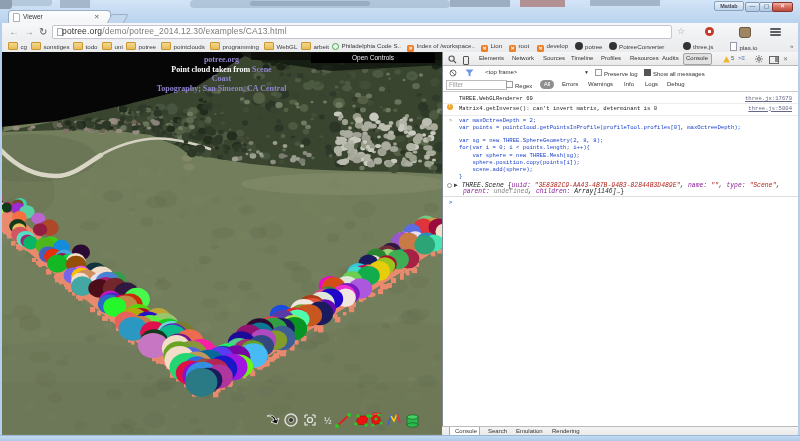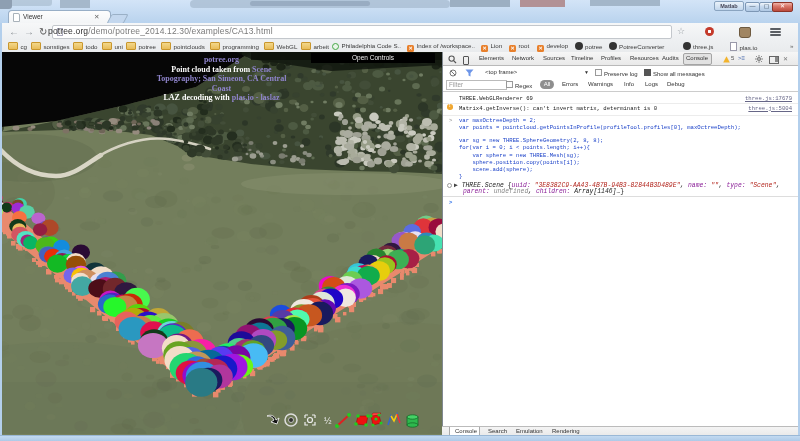--- a/index.html
+++ b/index.html
@@ -12,21 +12,21 @@
 #newtab{position:absolute;top:14px;left:109px;width:15px;height:8px;background:#c3d7ee;border:1px solid #9ab0c6;transform:skewX(-28deg);border-radius:2px;}
 #mat{position:absolute;top:1px;left:714px;width:28px;height:8px;background:linear-gradient(#eaf2fa,#c2d6ec);border:1px solid #8aa4c0;border-radius:2px;font-size:5.5px;font-weight:bold;color:#445;text-align:center;line-height:8px;}
 .winbtn{position:absolute;top:1.5px;height:8px;border:1px solid #7d97b5;border-radius:2px;background:linear-gradient(#f2f7fc,#c6d9ee 45%,#b0c9e4);color:#345;font-size:6px;text-align:center;line-height:7px;}
 #btnmin{left:745px;width:13px;}
 #btnmax{left:759px;width:13px;}
 #btnclose{left:772px;width:19px;background:linear-gradient(#f0b5aa,#d9776a 40%,#bb4a3c);border-color:#8c3328;color:#fff;}
 #toolbar{position:absolute;top:23px;left:1px;width:798px;height:16.5px;background:linear-gradient(#f6f7f8,#edeff1);}
 .navbtn{position:absolute;font-size:10px;color:#8a8f94;}
 #omni{position:absolute;top:25px;left:52px;width:618px;height:11.5px;background:#fff;border:1px solid #c3c7cc;border-radius:2px;}
 #urlicon{position:absolute;top:28px;left:57px;width:4px;height:6px;border:1px solid #aab;background:#fff;}
-#url{position:absolute;top:26px;left:48px;font-size:8.5px;letter-spacing:0.15px;color:#7a7a7a;white-space:nowrap;}
+#url{position:absolute;top:26px;left:62px;font-size:8.5px;letter-spacing:0.15px;color:#7a7a7a;white-space:nowrap;}
 #url b{color:#2f2f2f;font-weight:normal;}
 #star{position:absolute;top:26px;left:677px;font-size:9px;color:#9aa0a6;}
 #ext1{position:absolute;top:27px;left:705px;width:9px;height:9px;border-radius:50%;background:radial-gradient(circle,#fff 0 22%,#c43a2b 26%);}
 #ext2{position:absolute;top:27px;left:739px;width:10px;height:9px;background:#a08562;border-radius:2px 2px 3px 3px;border:0.5px solid #6e5a40;}
 #menu{position:absolute;top:28px;left:770px;width:11px;height:9px;}
 #menu div{height:1.8px;background:#5a5e63;margin-bottom:1.4px;border-radius:1px;}
 #bookmarks{position:absolute;top:39.5px;left:1px;width:798px;height:12.5px;background:linear-gradient(#eef0f2,#e9ebed);font-size:6.2px;color:#3a3a3a;}
 .bm{position:absolute;top:2.5px;white-space:nowrap;}
 .folder{display:inline-block;width:8px;height:6px;background:linear-gradient(#f3d78a,#e8bc5a);border:0.5px solid #c9972d;border-radius:1px;vertical-align:-1px;margin-right:2.5px;}
 .xicon{display:inline-block;width:7px;height:7px;background:#e8802c;border-radius:1.5px;vertical-align:-1.5px;margin-right:2.5px;color:#fff;font-size:5px;line-height:7px;text-align:center;font-weight:bold;}
@@ -1511,23 +1511,22 @@
           <ellipse cx="189.5" cy="320.9" rx="14.8" ry="12.3" fill="hsl(346,86%,47%)"></ellipse>
           <ellipse cx="196.5" cy="323.6" rx="15.1" ry="13.5" fill="hsl(281,88%,43%)"></ellipse>
           <ellipse cx="201.4" cy="324.2" rx="16.6" ry="14.5" fill="hsl(208,74%,54%)"></ellipse>
           <ellipse cx="218.4" cy="324.5" rx="13.4" ry="11.9" fill="hsl(309,53%,45%)"></ellipse>
           <ellipse cx="207.2" cy="327.9" rx="14.2" ry="12.1" fill="#1a1a5e"></ellipse>
           <ellipse cx="200.3" cy="330.3" rx="16.1" ry="14.4" fill="hsl(187,53%,34%)"></ellipse>
         </svg>
   <div id="overlaytext">
     <div class="lk">potree.org</div>
     <div>Point cloud taken from <span class="lk">Scene</span></div>
+    <div class="lk">Coast</div>
     <div class="lk">Topography; San Simeon, CA Central</div>
-    <div class="lk">Coast</div>
-    <div>LAZ decoding with <span class="lk">plas.io - laslaz</span></div>
   </div>
   <div id="openctl">Open Controls</div>
 <svg class="abs" style="left:260px;top:358px;" width="170" height="22" viewBox="0 0 170 22">
 <g stroke="#fff" stroke-width="0.8" fill="#111">
 <path d="M 6,6 C 10,4 14,6 15,10 L 18,8 L 16,14 L 10,12 L 13,10 C 12,7 9,6 6,6 Z"></path>
 </g>
 <circle cx="30" cy="10" r="6" fill="none" stroke="#ddd" stroke-width="1.5"></circle>
 <circle cx="30" cy="10" r="2.5" fill="#333" stroke="#eee" stroke-width="0.7"></circle>
 <g stroke="#eee" stroke-width="1.2" fill="none">
 <path d="M 44,5 h 3 M 51,5 h 3 M 44,5 v 3 M 44,12 v 3 h 3 M 54,5 v 3 M 54,12 v 3 h -3"></path>

